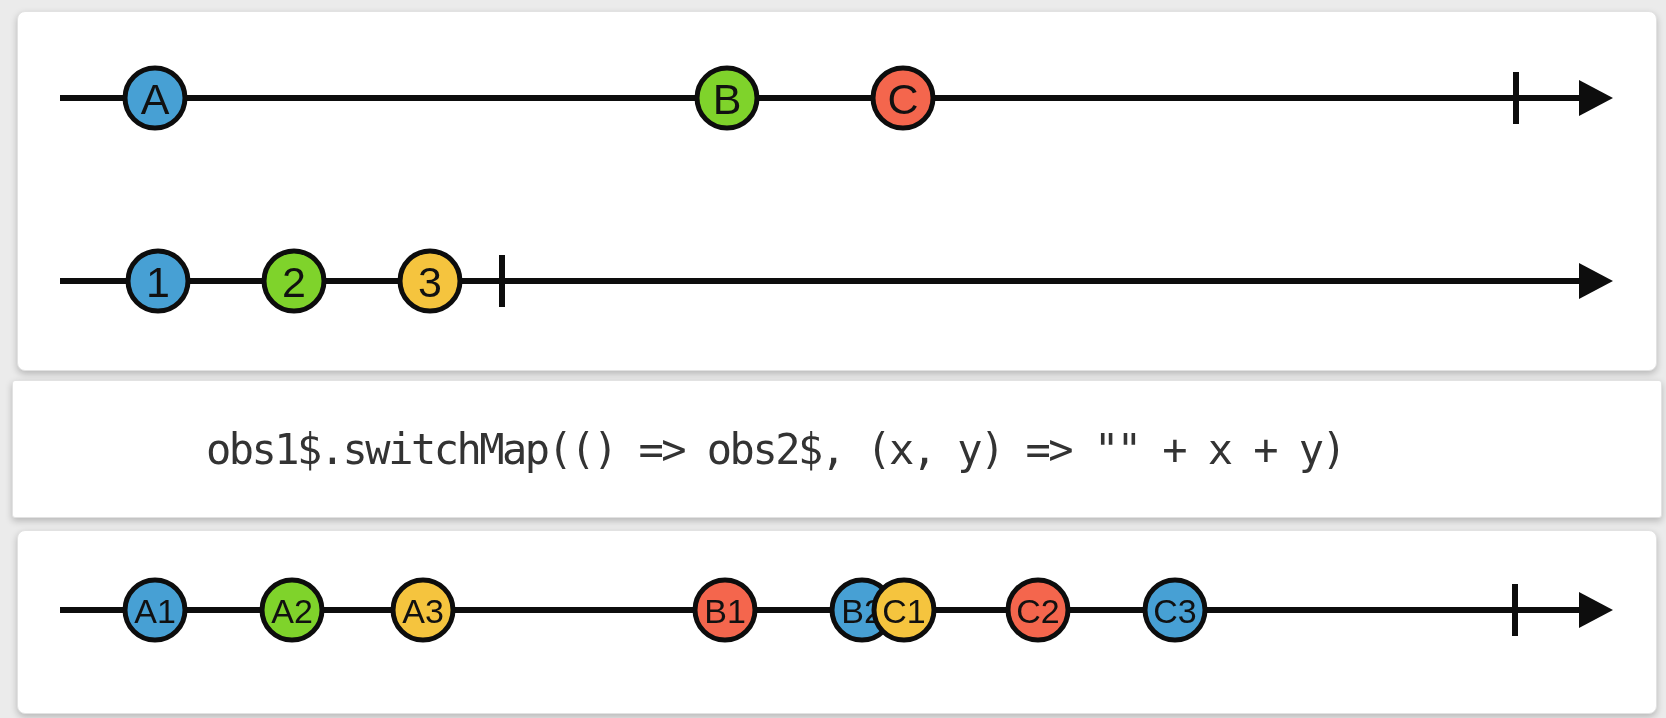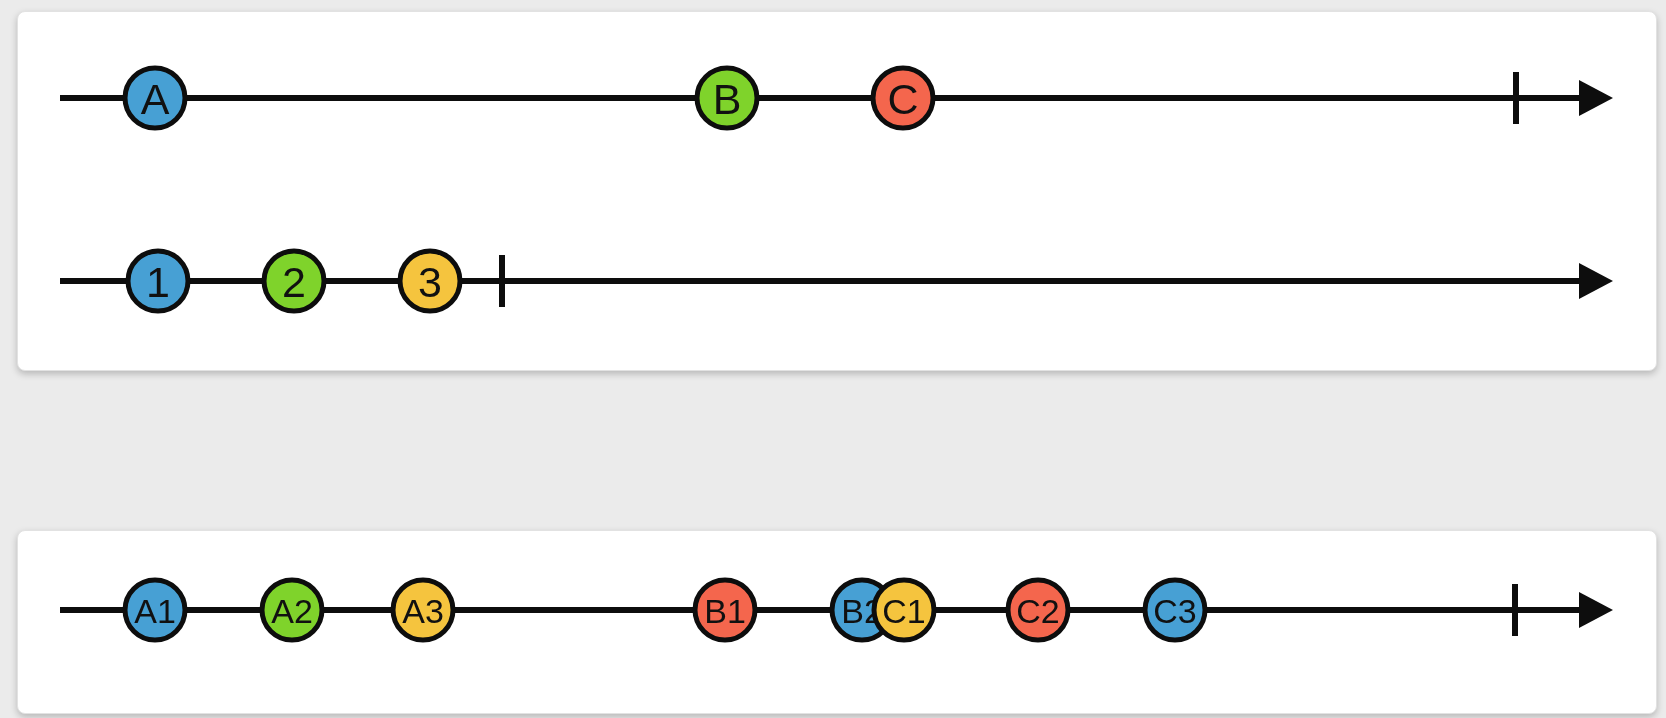--- a/index.html
+++ b/index.html
@@ -55,20 +55,23 @@
     overflow: visible;
   }
 </style>
 </head>
 <body>
 
 <div class="stage">
 
   <div class="card card-top"></div>
 
+  <div class="card card-code">
+    <div class="code">obs1$.switchMap(() =&gt; obs2$, (x, y) =&gt; "" + x + y)</div>
+  </div>
 
   <div class="card card-bottom"></div>
 
   <svg class="tl" viewBox="0 0 1666 140" style="top: 28px;">
       <line x1="60" y1="70" x2="1598" y2="70" stroke="#0d0d0d" stroke-width="6"></line>
       <line x1="1516" y1="44" x2="1516" y2="96" stroke="#0d0d0d" stroke-width="6"></line>
       <polygon points="1613,70 1579,52 1579,88" fill="#0d0d0d"></polygon>
       <g>
         <circle cx="155" cy="70" r="30" fill="#47a0d4" stroke="#0d0d0d" stroke-width="5"></circle>
         <text x="155" y="71" text-anchor="middle" dominant-baseline="central" font-family="&quot;Liberation Sans&quot;, sans-serif" font-size="43" fill="#111111">A</text>

